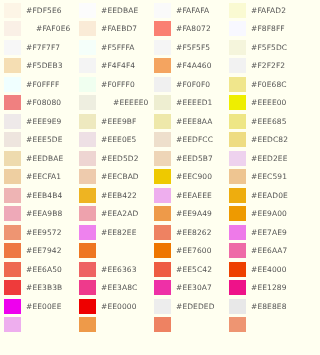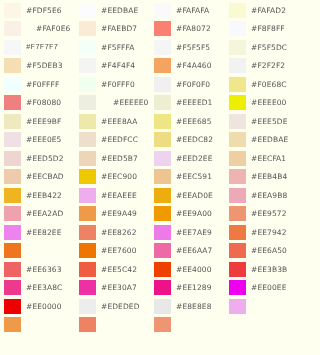--- a/index.html
+++ b/index.html
@@ -76,21 +76,21 @@
     <div class="swatch-cell">
       <div class="swatch-chip" style="background-color: rgb(250, 128, 114);"></div>
       <span class="swatch-label" style="color: rgb(85, 85, 85);">#FA8072</span>
     </div>
     <div class="swatch-cell">
       <div class="swatch-chip" style="background-color: rgb(248, 248, 255);"></div>
       <span class="swatch-label" style="color: rgb(85, 85, 85);">#F8F8FF</span>
     </div>
     <div class="swatch-cell">
       <div class="swatch-chip" style="background-color: rgb(247, 247, 247);"></div>
-      <span class="swatch-label" style="color: rgb(85, 85, 85); font-family: Liberation Mono, monospace;">#F7F7F7</span>
+      <span class="swatch-label" style="color: rgb(85, 85, 85);">#F7F7F7</span>
     </div>
     <div class="swatch-cell">
       <div class="swatch-chip" style="background-color: rgb(245, 255, 250);"></div>
       <span class="swatch-label" style="color: rgb(85, 85, 85);">#F5FFFA</span>
     </div>
     <div class="swatch-cell">
       <div class="swatch-chip" style="background-color: rgb(245, 245, 245);"></div>
       <span class="swatch-label" style="color: rgb(85, 85, 85);">#F5F5F5</span>
     </div>
     <div class="swatch-cell">
@@ -137,20 +137,24 @@
       <div class="swatch-chip" style="background-color: rgb(238, 238, 224);"></div>
       <span class="swatch-label" style="color: rgb(85, 85, 85); margin-left: 17px;">#EEEEE0</span>
     </div>
     <div class="swatch-cell">
       <div class="swatch-chip" style="background-color: rgb(238, 238, 209);"></div>
       <span class="swatch-label" style="color: rgb(85, 85, 85);">#EEEED1</span>
     </div>
     <div class="swatch-cell">
       <div class="swatch-chip" style="background-color: rgb(238, 238, 0);"></div>
       <span class="swatch-label" style="color: rgb(85, 85, 85); text-align: right;">#EEEE00</span>
+    </div>
+    <div class="swatch-cell">
+      <div class="swatch-chip" style="background-color: rgb(238, 233, 233);"></div>
+      <span class="swatch-label" style="color: rgb(85, 85, 85);">#EEE9E9</span>
     </div>
     <div class="swatch-cell">
       <div class="swatch-chip" style="background-color: rgb(238, 233, 191);"></div>
       <span class="swatch-label" style="color: rgb(85, 85, 85);">#EEE9BF</span>
     </div>
     <div class="swatch-cell">
       <div class="swatch-chip" style="background-color: rgb(238, 232, 170);"></div>
       <span class="swatch-label" style="color: rgb(85, 85, 85);">#EEE8AA</span>
     </div>
     <div class="swatch-cell">

